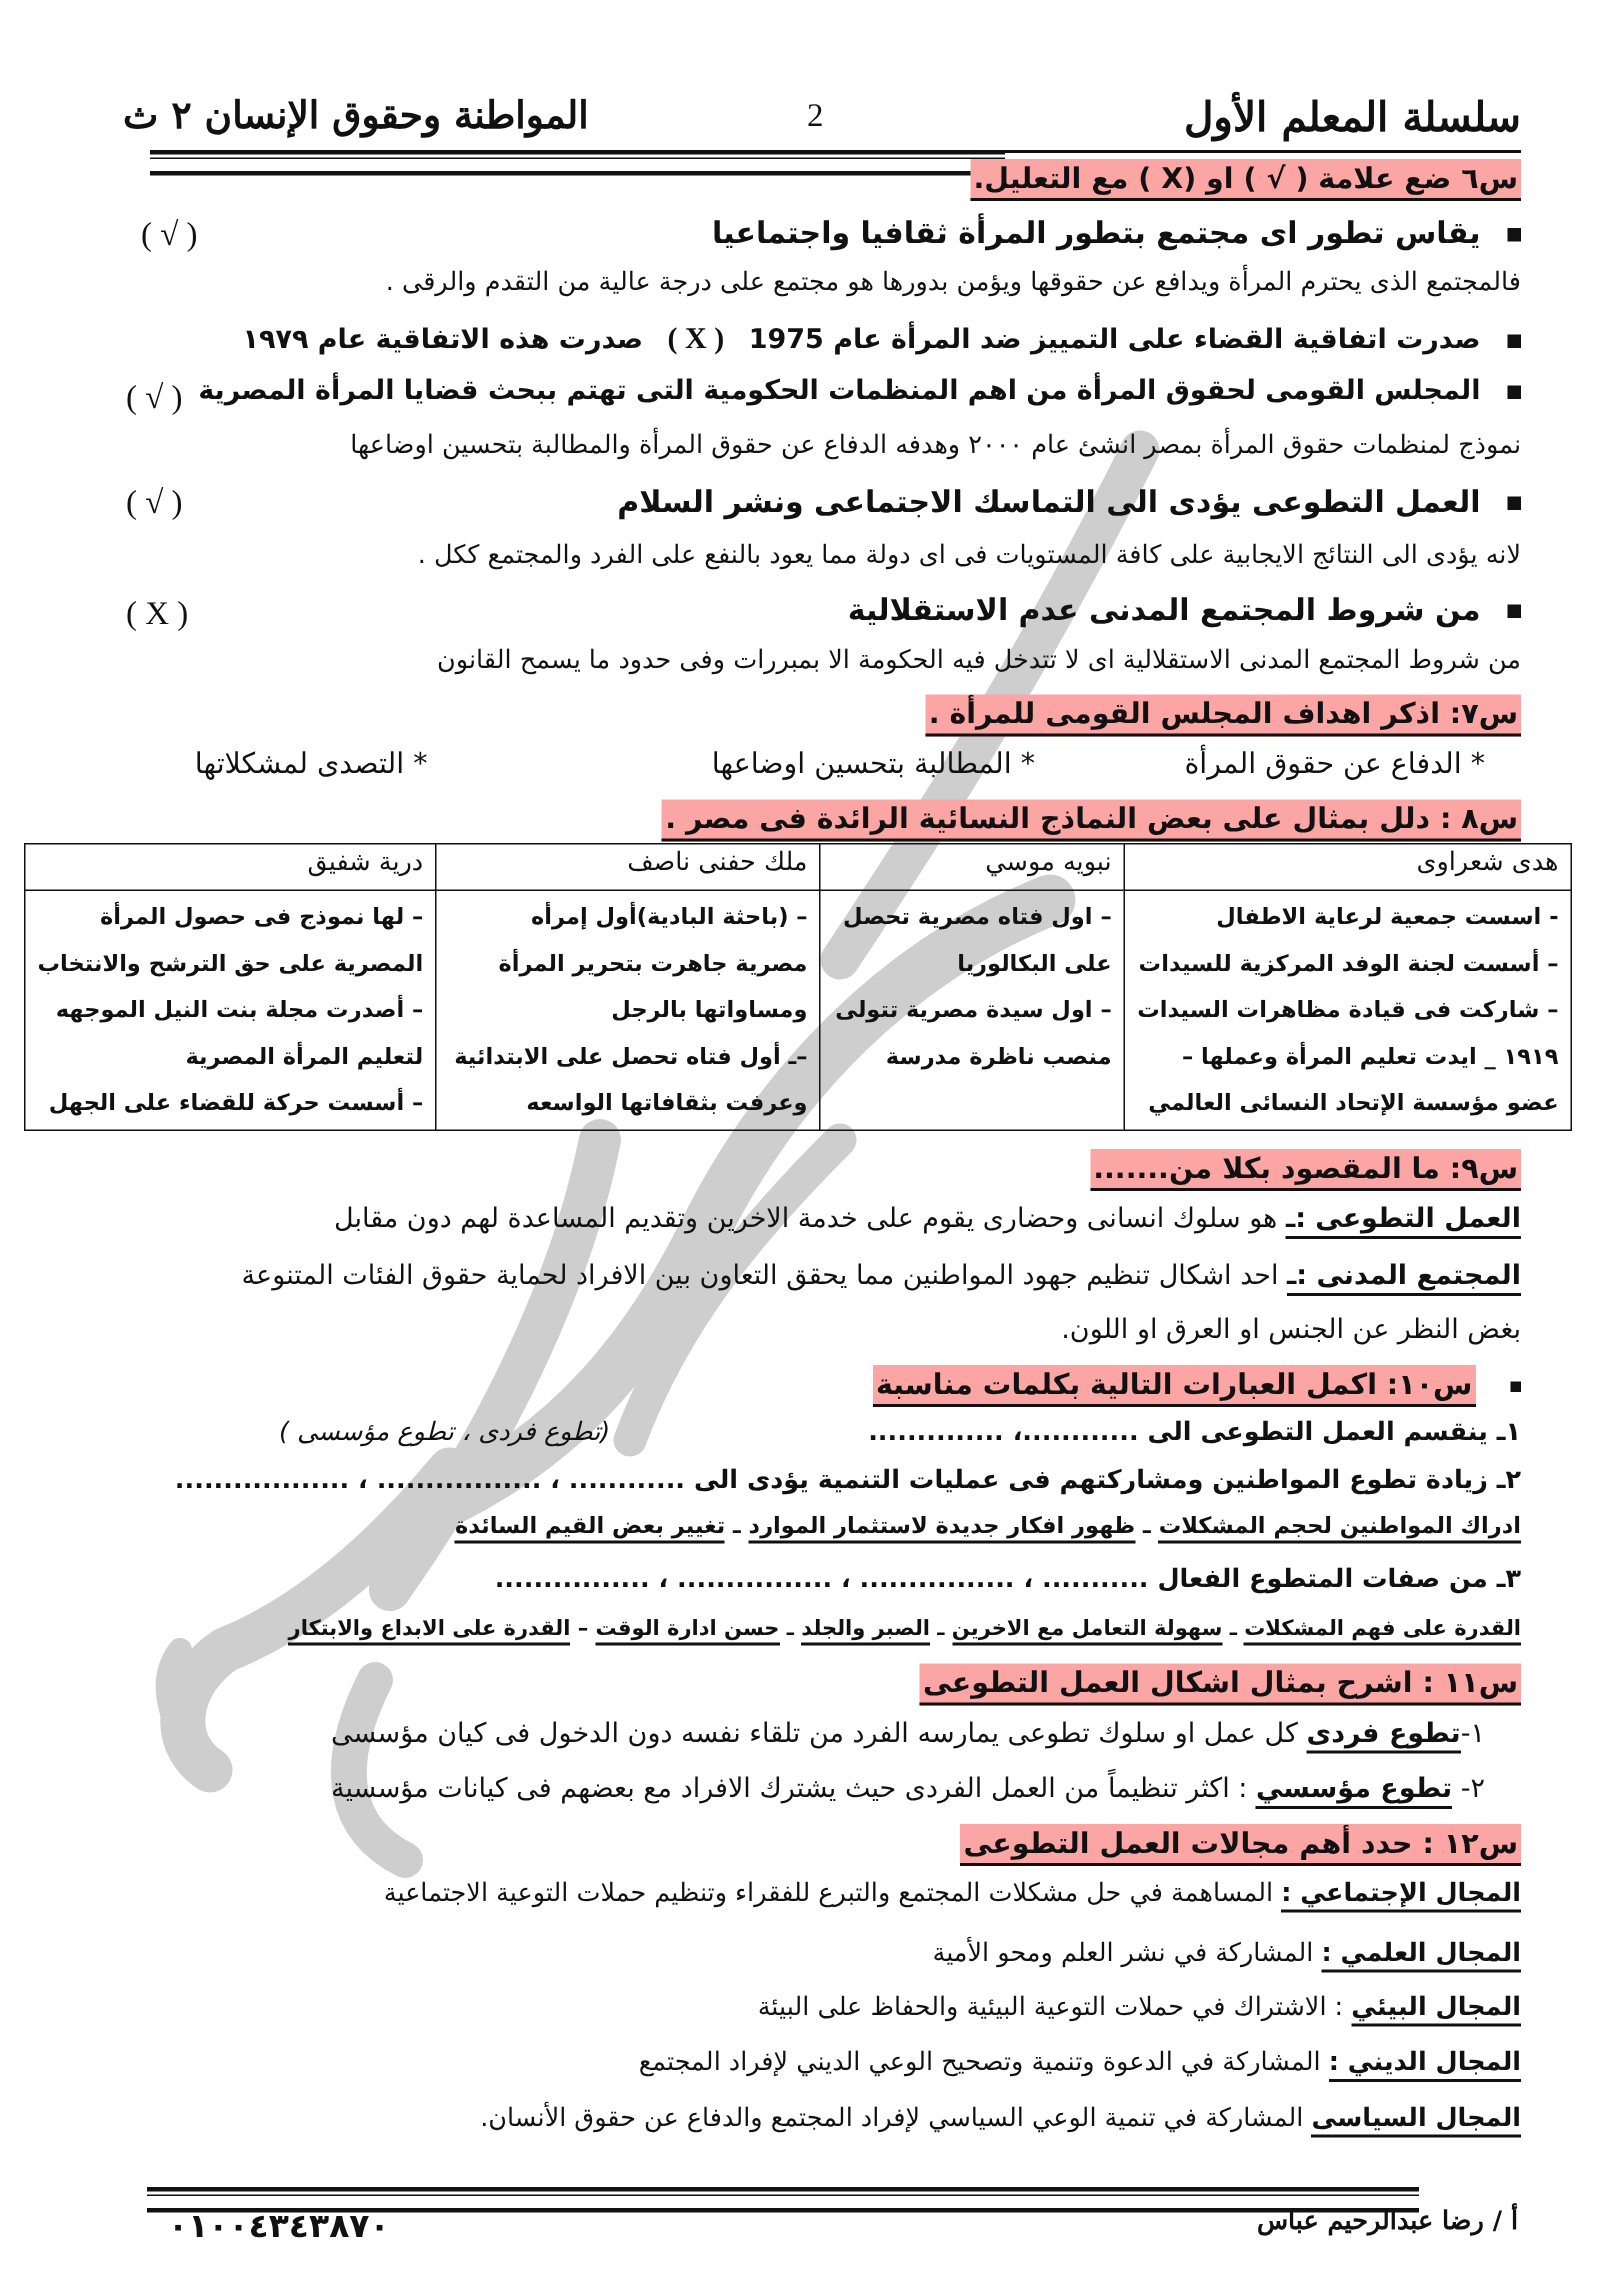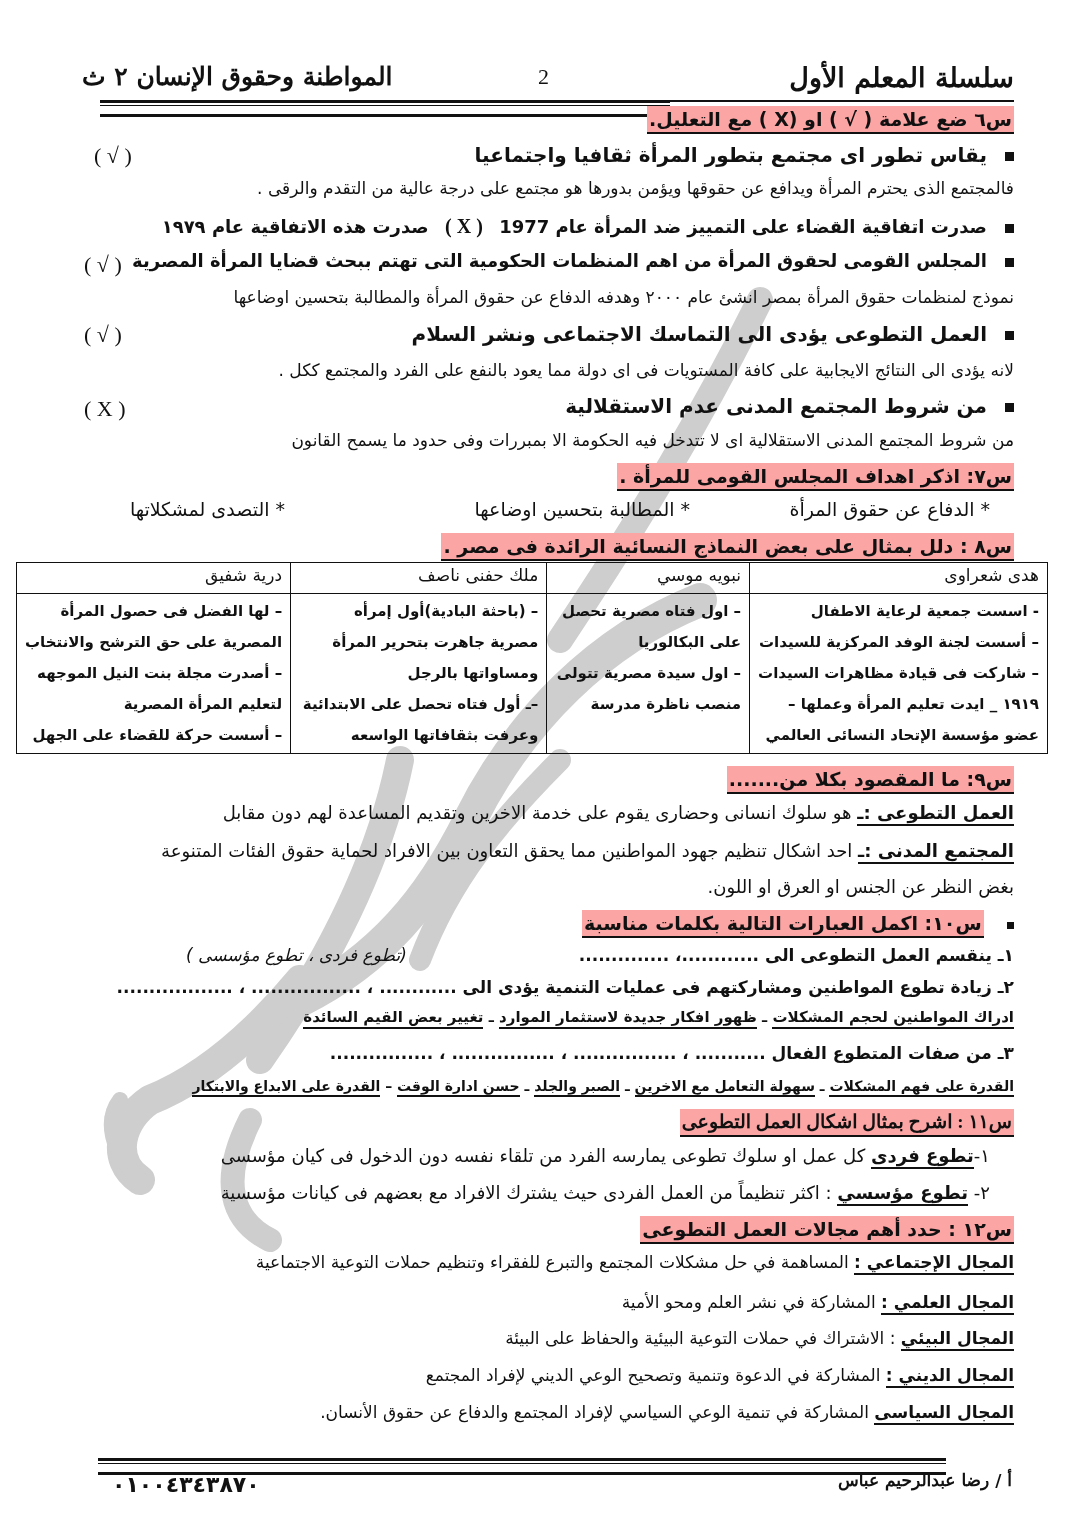--- a/index.html
+++ b/index.html
@@ -51,21 +51,21 @@
 
   <div class="qhead" style="right:66px;top:106px;">س٦ ضع علامة ( √ ) او (X ) مع التعليل.</div>
 
   <div class="line stmt" style="top:143px;">
     <span class="bullet"></span><span>يقاس تطور اى مجتمع بتطور المرأة ثقافيا واجتماعيا</span>
   </div>
   <div class="mark" style="left:94px;top:143px;">( √ )</div>
   <div class="line" style="top:178px;font-size:17px;">فالمجتمع الذى يحترم المرأة ويدافع عن حقوقها ويؤمن بدورها هو مجتمع على درجة عالية من التقدم والرقى .</div>
 
   <div class="line stmt" style="top:215px;font-size:18px;">
-    <span class="bullet"></span><span>صدرت اتفاقية القضاء على التمييز ضد المرأة عام 1977</span>
+    <span class="bullet"></span><span>صدرت اتفاقية القضاء على التمييز ضد المرأة عام 1975</span>
     <span class="mark" style="position:static;font-size:20px;margin:0 10px;">( X )</span>
     <span>صدرت هذه الاتفاقية عام ١٩٧٩</span>
   </div>
 
   <div class="line stmt" style="top:250px;font-size:18px;">
     <span class="bullet"></span><span>المجلس القومى لحقوق المرأة من اهم المنظمات الحكومية التى تهتم ببحث قضايا المرأة المصرية</span>
   </div>
   <div class="mark" style="left:84px;top:252px;">( √ )</div>
   <div class="line" style="top:287px;">نموذج لمنظمات حقوق المرأة بمصر انشئ عام ٢٠٠٠ وهدفه الدفاع عن حقوق المرأة والمطالبة بتحسين اوضاعها</div>
 
@@ -112,21 +112,21 @@
           <div>منصب ناظرة مدرسة</div>
         </td>
         <td>
           <div>– (باحثة البادية)أول إمرأه</div>
           <div>مصرية جاهرت بتحرير المرأة</div>
           <div>ومساواتها بالرجل</div>
           <div>–ـ أول فتاه تحصل على الابتدائية</div>
           <div>وعرفت بثقافاتها الواسعه</div>
         </td>
         <td>
-          <div>– لها الفضل فى حصول المرأة</div>
+          <div>– لها نموذج فى حصول المرأة</div>
           <div>المصرية على حق الترشح والانتخاب</div>
           <div>– أصدرت مجلة بنت النيل الموجهه</div>
           <div>لتعليم المرأة المصرية</div>
           <div>– أسست حركة للقضاء على الجهل</div>
         </td>
       </tr>
     </tbody>
   </table>
 
   <div class="qhead" style="right:66px;top:766px;">س٩: ما المقصود بكلا من.......</div>
@@ -154,21 +154,21 @@
   </div>
   <div class="line b" style="top:1043px;font-size:17px;">٣ـ من صفات المتطوع الفعال ........... ، ................ ، ................ ، ................</div>
   <div class="line b" style="top:1078px;font-size:14px;">
     <span class="ans-u">القدرة على فهم المشكلات</span><span> ـ </span>
     <span class="ans-u">سهولة التعامل مع الاخرين</span><span> ـ </span>
     <span class="ans-u">الصبر والجلد</span><span> ـ </span>
     <span class="ans-u">حسن ادارة الوقت</span><span> – </span>
     <span class="ans-u">القدرة على الابداع والابتكار</span>
   </div>
 
-  <div class="qhead" style="right:66px;top:1109px;font-family:Liberation Serif, serif;">س١١ : اشرح بمثال اشكال العمل التطوعى</div>
+  <div class="qhead" style="right:66px;top:1109px;">س١١ : اشرح بمثال اشكال العمل التطوعى</div>
   <div class="abs" style="right:90px;top:1145px;font-size:18px;">
     <span>١-</span><span class="b ans-u">تطوع فردى</span><span> كل عمل او سلوك تطوعى يمارسه الفرد من تلقاء نفسه دون الدخول فى كيان مؤسسى</span>
   </div>
   <div class="abs" style="right:90px;top:1182px;font-size:18px;">
     <span>٢-</span> <span class="b ans-u">تطوع مؤسسي</span><span> : اكثر تنظيماً من العمل الفردى حيث يشترك الافراد مع بعضهم فى كيانات مؤسسية</span>
   </div>
 
   <div class="qhead" style="right:66px;top:1216px;">س١٢ : حدد أهم مجالات العمل التطوعى</div>
   <div class="line" style="top:1252px;font-size:17px;">
     <span class="b ans-u">المجال الإجتماعي :</span><span> المساهمة في حل مشكلات المجتمع والتبرع للفقراء وتنظيم حملات التوعية الاجتماعية</span>

